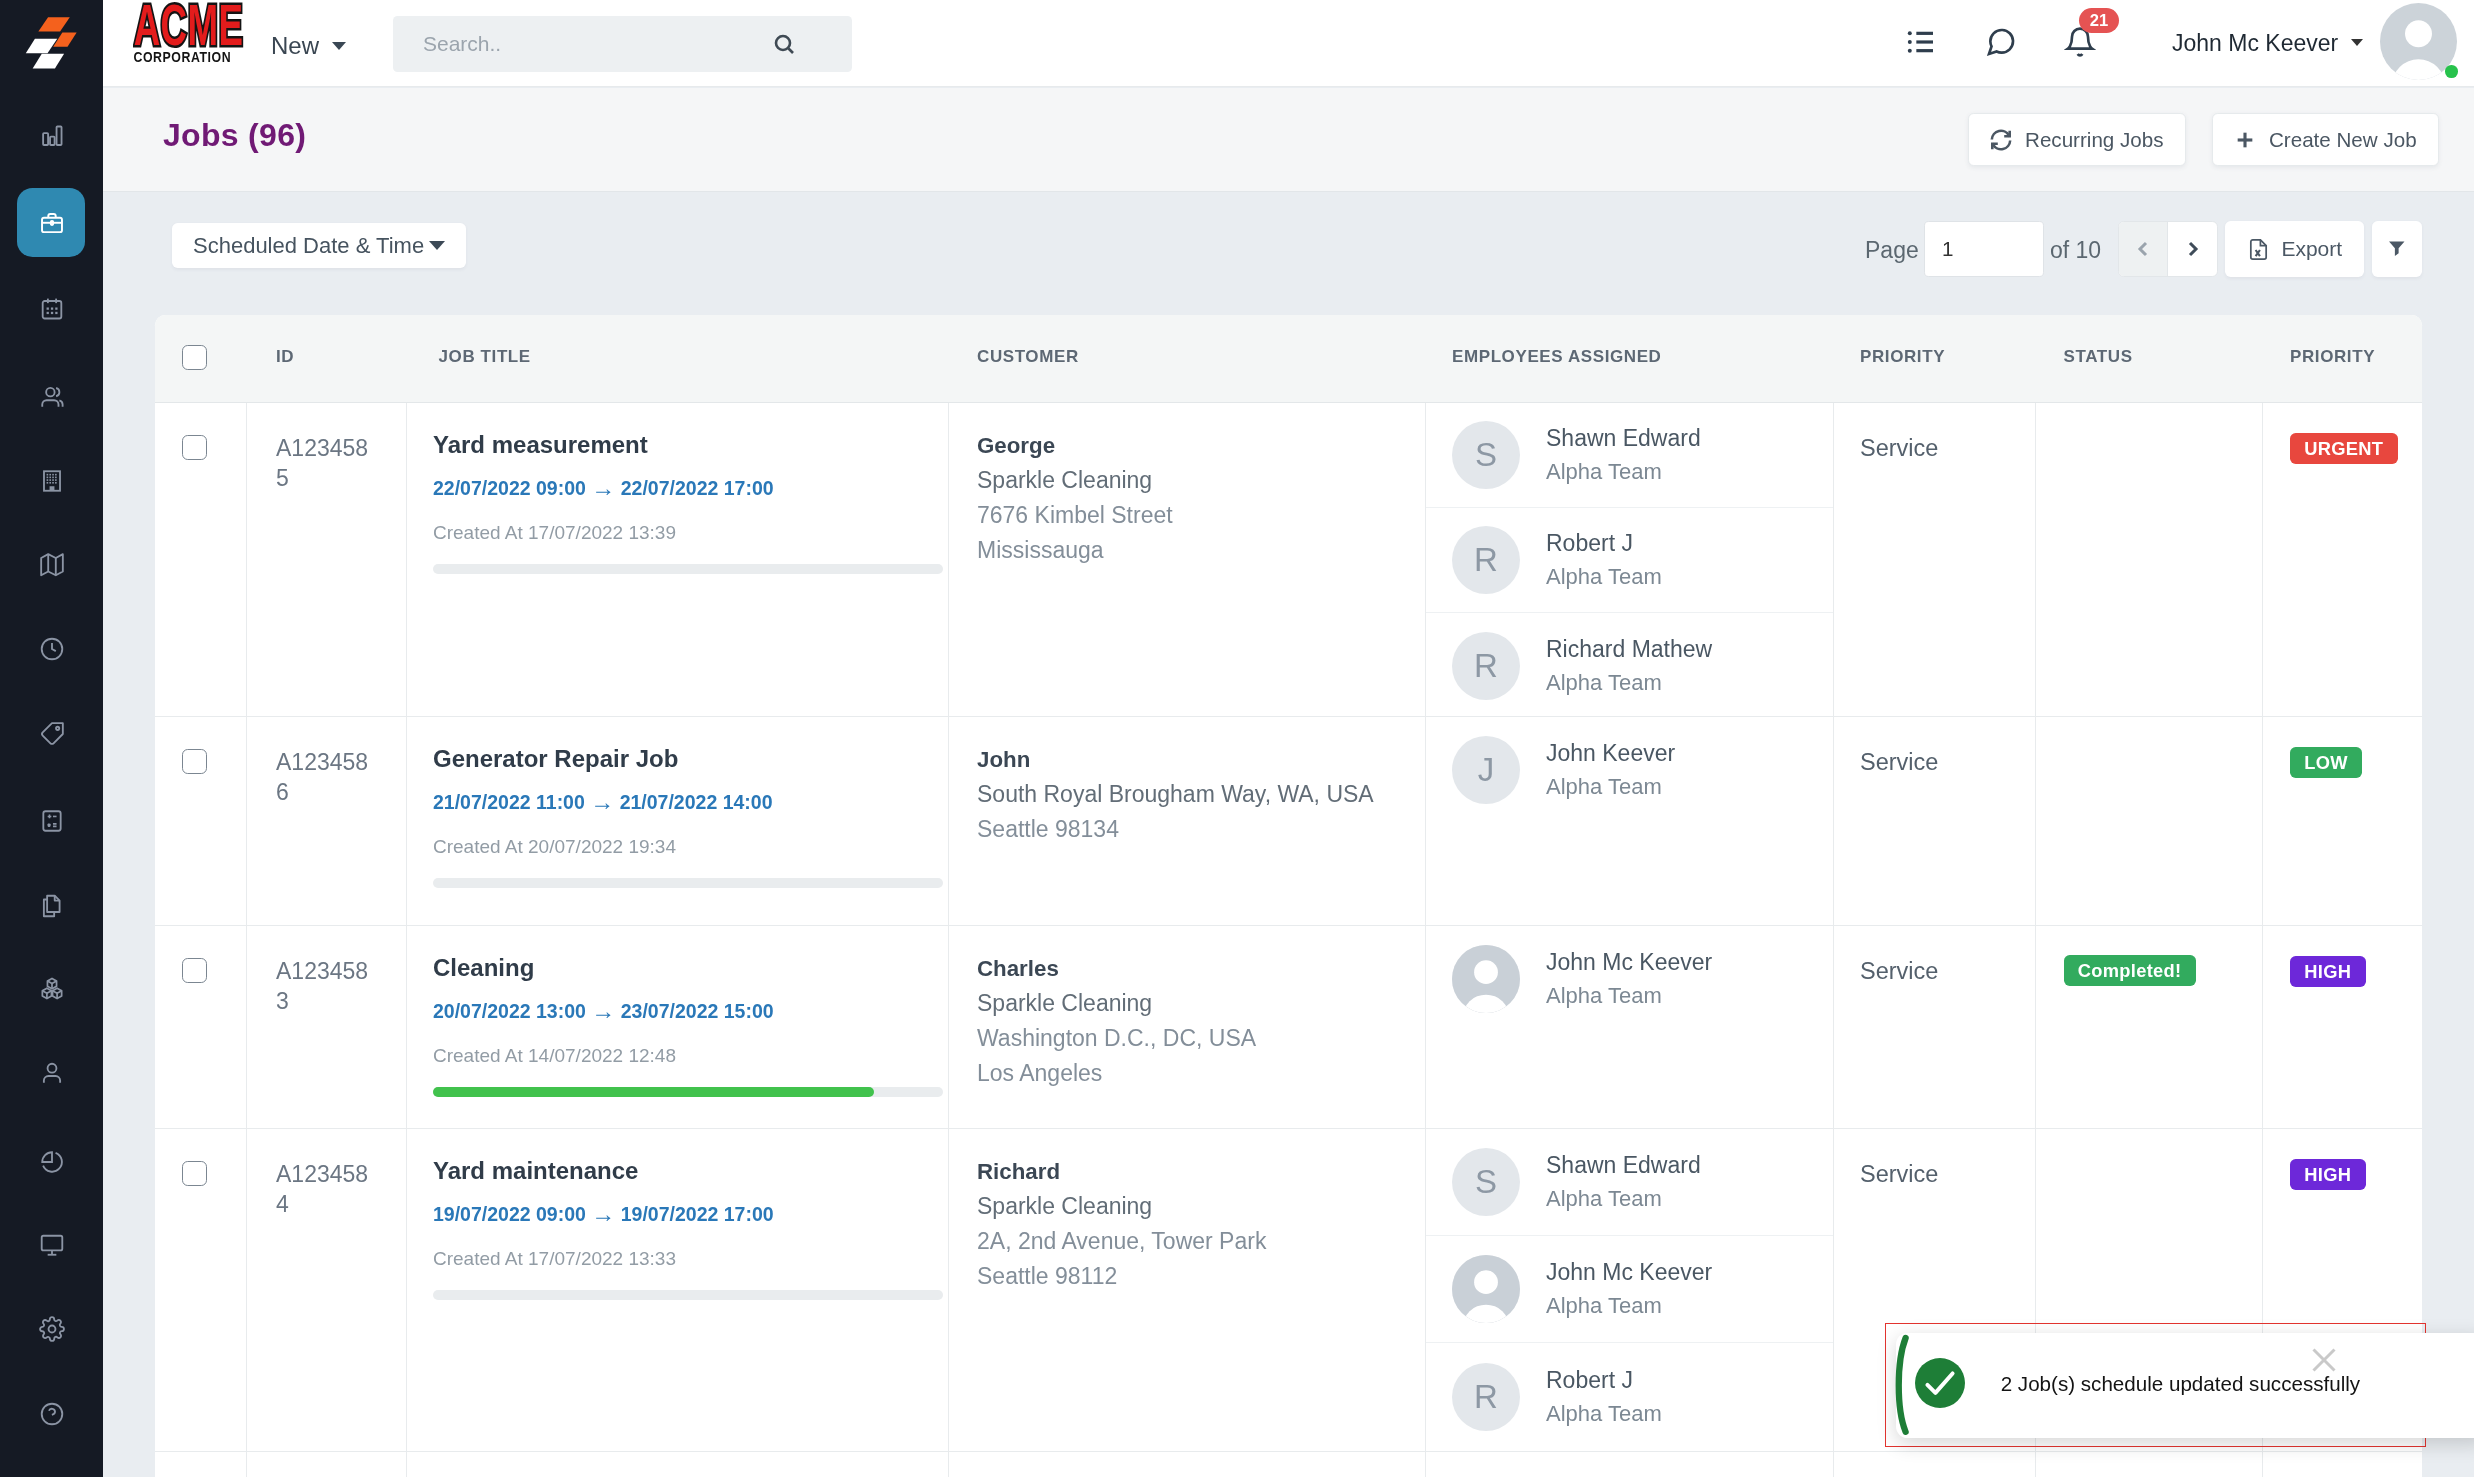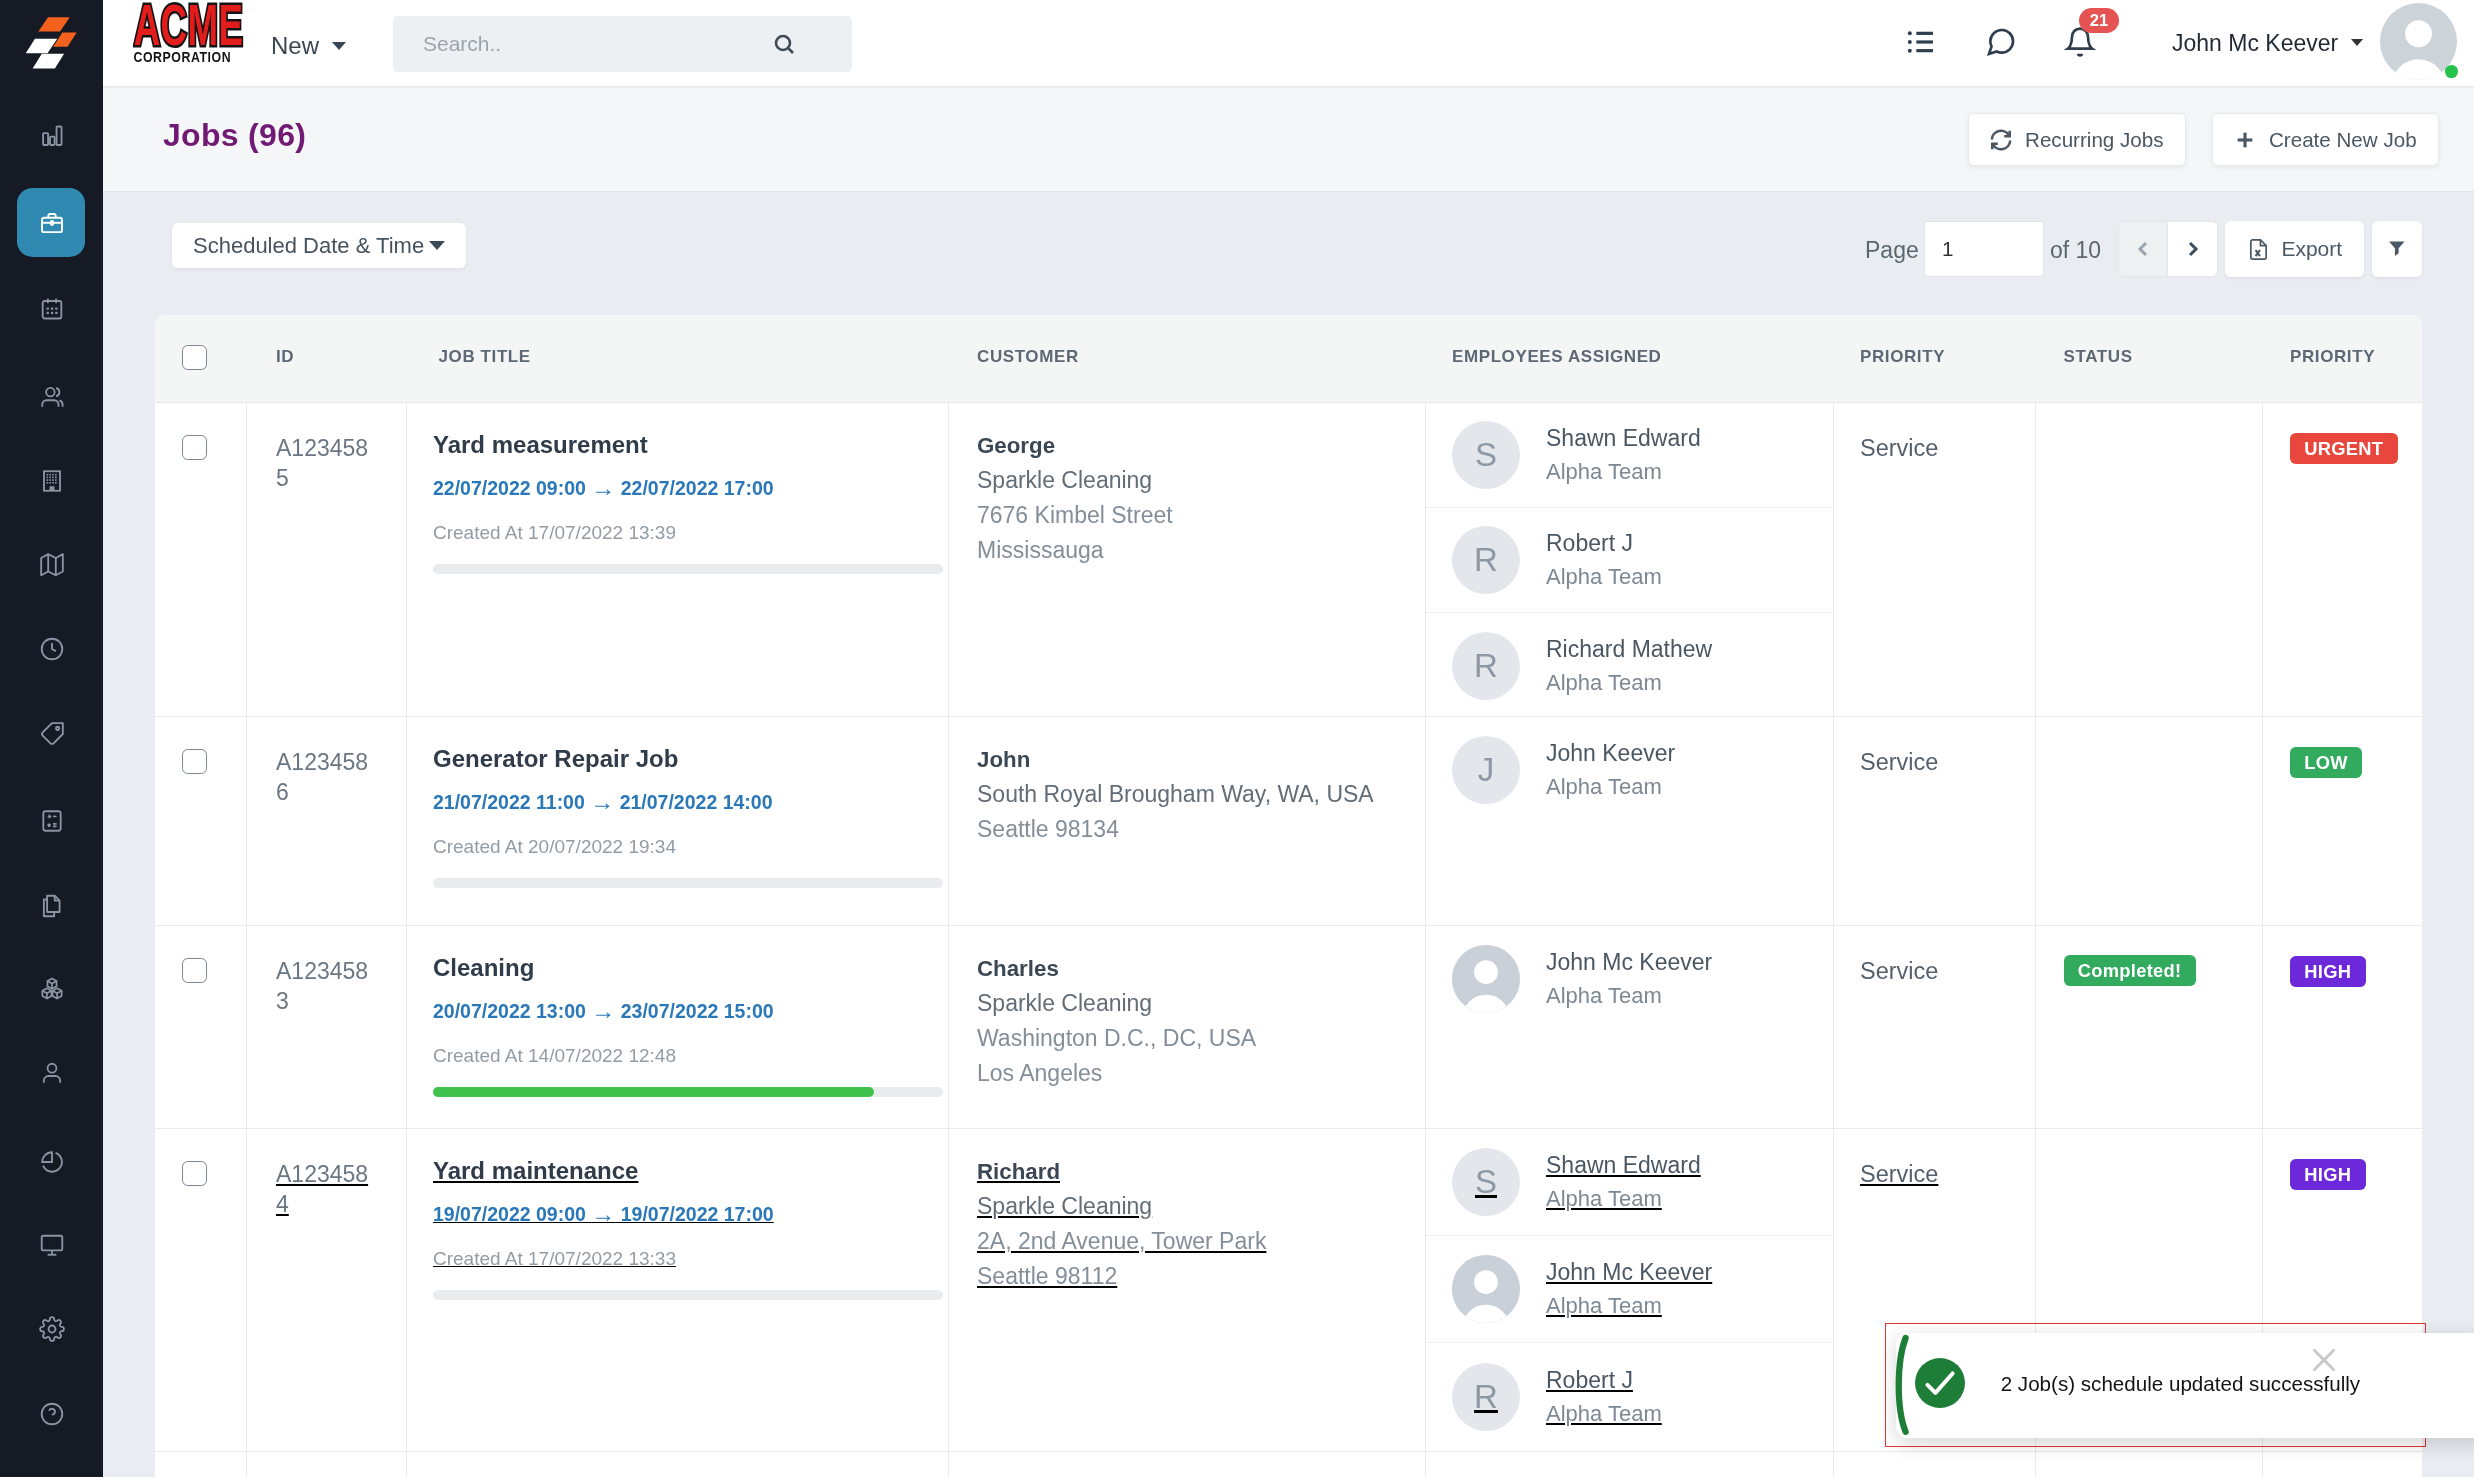--- a/index.html
+++ b/index.html
@@ -510,21 +510,21 @@
       <div class="c c5">
           <div class="svc">Service</div>
         </div>
       <div class="c c6">
           <div class="stc"><span class="badge b-green">Completed!</span></div>
         </div>
       <div class="c c7">
           <div class="prc"><span class="badge b-orange">HIGH</span></div>
         </div>
     </div>
-    <div class="row" style="height:323px;text-decoration:underline;">
+    <div class="row" style="height:323px;">
       <div class="c c0">
           <div class="cb"></div>
         </div>
       <div class="c c1">
           <div class="idt">A1234584</div>
         </div>
       <div class="c c2">
           <div class="jt">
         <div class="t">Yard maintenance</div>
         <div class="d">19/07/2022 09:00 <span class="ar">→</span> 19/07/2022 17:00</div>

